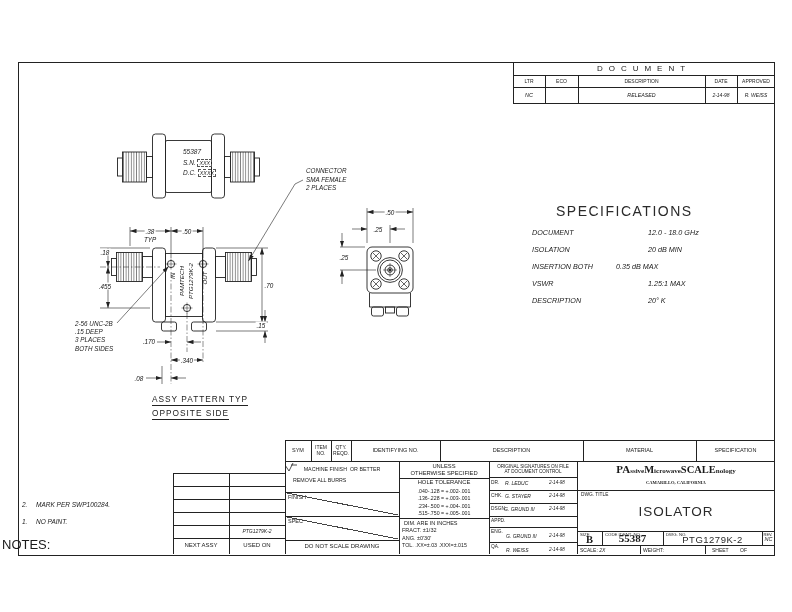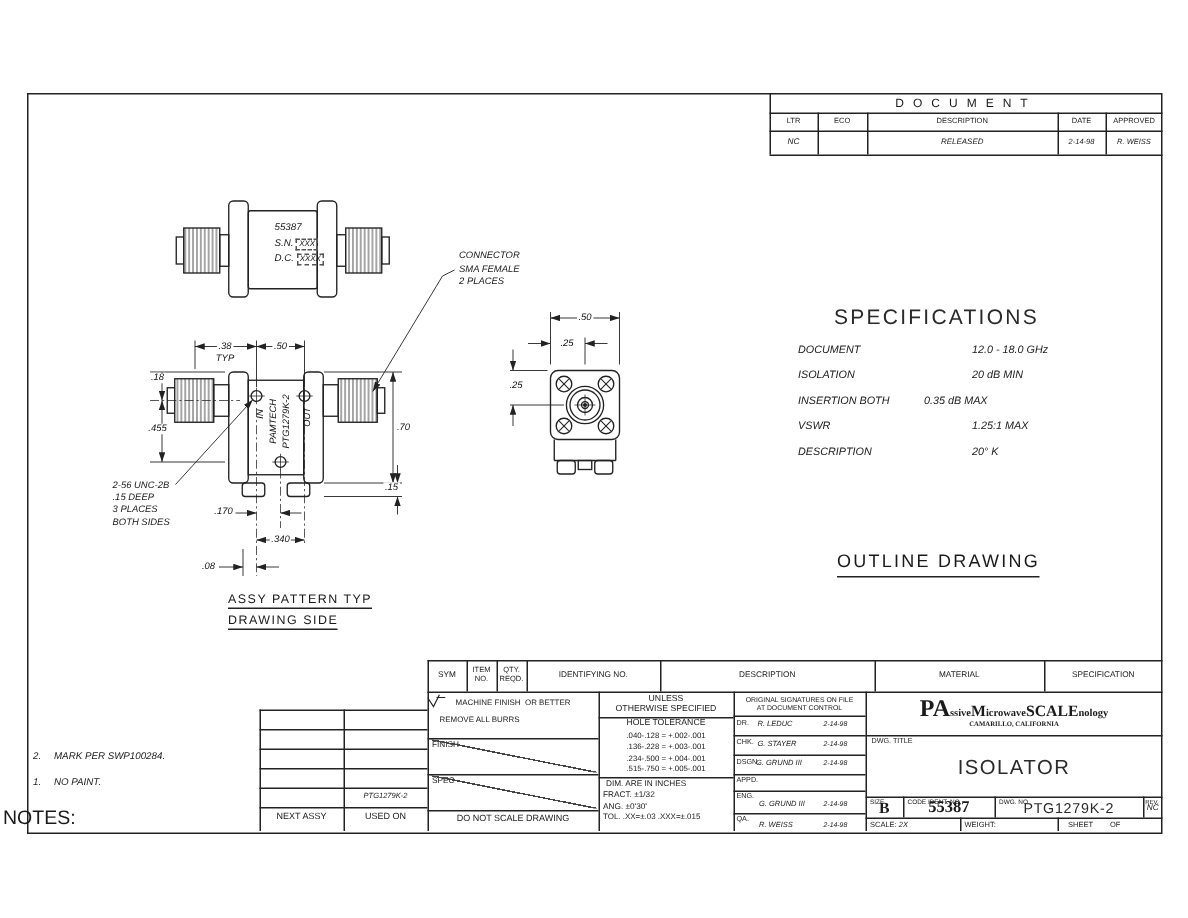--- a/index.html
+++ b/index.html
@@ -189,41 +189,40 @@
   <div class="dim" style="left:149px;top:341px">.170</div>
   <div class="dim" style="left:187px;top:360px">.340</div>
   <div class="dim" style="left:139px;top:378px">.08</div>
   <div class="t it" style="left:75px;top:320px;font-size:6.3px;line-height:1.3">
     <div>2-56 UNC-2B</div>
     <div>.15 DEEP</div>
     <div>3 PLACES</div>
     <div>BOTH SIDES</div>
   </div>
   <div class="t" style="left:152px;top:394px;font-size:8.3px;letter-spacing:1px;border-bottom:1px solid #222;padding-bottom:1px">ASSY PATTERN TYP</div>
-  <div class="t" style="left:152px;top:408px;font-size:8.3px;letter-spacing:1px;border-bottom:1px solid #222;padding-bottom:1px">DRAWING SIDE</div>
+  <div class="t" style="left:152px;top:408px;font-size:8.3px;letter-spacing:1px;border-bottom:1px solid #222;padding-bottom:1px">OPPOSITE SIDE</div>
 
   <div class="dim" style="left:390px;top:212px">.50</div>
   <div class="dim" style="left:378px;top:229px">.25</div>
   <div class="dim" style="left:344px;top:257px">.25</div>
 
   <div>
     <div class="t" style="left:556px;top:203px;font-size:14px;letter-spacing:1.5px;color:#2a2a2a">SPECIFICATIONS</div>
     <div class="t it" style="left:532px;top:228px;font-size:7.2px">DOCUMENT</div>
     <div class="t it" style="left:648px;top:228px;font-size:7.2px">12.0 - 18.0 GHz</div>
     <div class="t it" style="left:532px;top:245px;font-size:7.2px">ISOLATION</div>
     <div class="t it" style="left:648px;top:245px;font-size:7.2px">20 dB MIN</div>
     <div class="t it" style="left:532px;top:262px;font-size:7.2px">INSERTION BOTH</div>
     <div class="t it" style="left:616px;top:262px;font-size:7.2px">0.35 dB MAX</div>
     <div class="t it" style="left:532px;top:279px;font-size:7.2px">VSWR</div>
     <div class="t it" style="left:648px;top:279px;font-size:7.2px">1.25:1 MAX</div>
     <div class="t it" style="left:532px;top:296px;font-size:7.2px">DESCRIPTION</div>
     <div class="t it" style="left:648px;top:296px;font-size:7.2px">20° K</div>
   </div>
 
-  <div class="t" style="left:558px;top:367px;font-size:12px;letter-spacing:1.5px;border-bottom:1px solid #222;padding-bottom:2px">OUTLINE DRAWING</div>
 
   <div>
     <div class="hl" style="left:285px;top:440px;width:490px"></div>
     <div class="hl" style="left:285px;top:461px;width:490px"></div>
     <div class="hl" style="left:285px;top:492px;width:114px"></div>
     <div class="hl" style="left:285px;top:516px;width:114px"></div>
     <div class="hl" style="left:285px;top:540px;width:114px"></div>
     <div class="hl" style="left:399px;top:478px;width:90px"></div>
     <div class="hl" style="left:399px;top:518px;width:90px"></div>
     <div class="hl" style="left:489px;top:477px;width:88px"></div>
@@ -308,21 +307,21 @@
     <div class="t it" style="left:549px;top:506px;font-size:4.6px">2-14-98</div>
     <div class="t" style="left:491px;top:518px;font-size:4.8px">APPD.</div>
     <div class="t" style="left:491px;top:529px;font-size:4.8px">ENG.</div>
     <div class="t it" style="left:506px;top:533px;font-size:5px">G. GRUND III</div>
     <div class="t it" style="left:549px;top:533px;font-size:4.6px">2-14-98</div>
     <div class="t" style="left:491px;top:544px;font-size:4.8px">QA.</div>
     <div class="t it" style="left:506px;top:547px;font-size:5px">R. WEISS</div>
     <div class="t it" style="left:549px;top:547px;font-size:4.6px">2-14-98</div>
 
     <div class="t" style="left:577px;top:463px;width:198px;display:flex;align-items:baseline;justify-content:center">
-      <span class="ser" style="font-size:16px">PA</span>
+      <span class="ser" style="font-size:11px">PA</span>
       <span class="ser" style="font-size:7px">ssive </span>
       <span class="ser" style="font-size:10.5px">M</span>
       <span class="ser" style="font-size:7px">icrowave </span>
       <span class="ser" style="font-size:10.5px">SCALE</span>
       <span class="ser" style="font-size:7px">nology</span>
     </div>
     <div class="t c ser" style="left:577px;top:478px;width:198px;height:9px;font-size:4.5px">CAMARILLO, CALIFORNIA</div>
     <div class="t" style="left:581px;top:492px;font-size:4.8px">DWG. TITLE</div>
     <div class="t c" style="left:577px;top:497px;width:198px;height:30px;font-size:13.5px;letter-spacing:1px;color:#2a2a2a">ISOLATOR</div>
     <div class="t" style="left:580px;top:532px;font-size:4.3px">SIZE</div>

